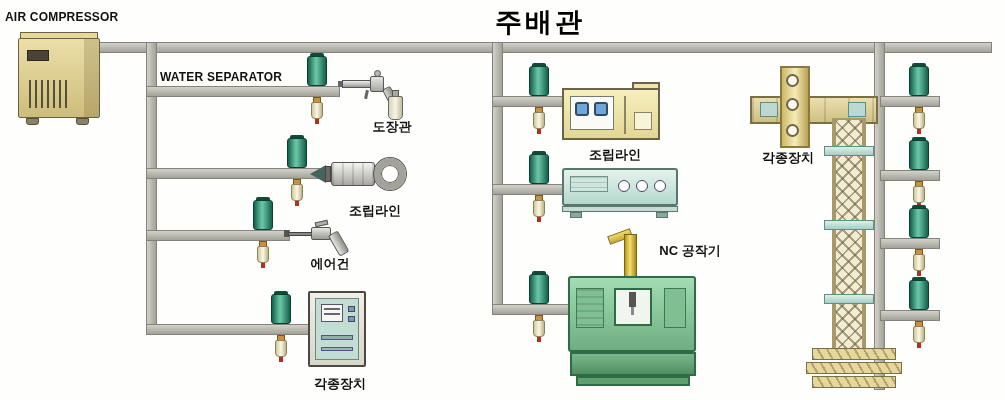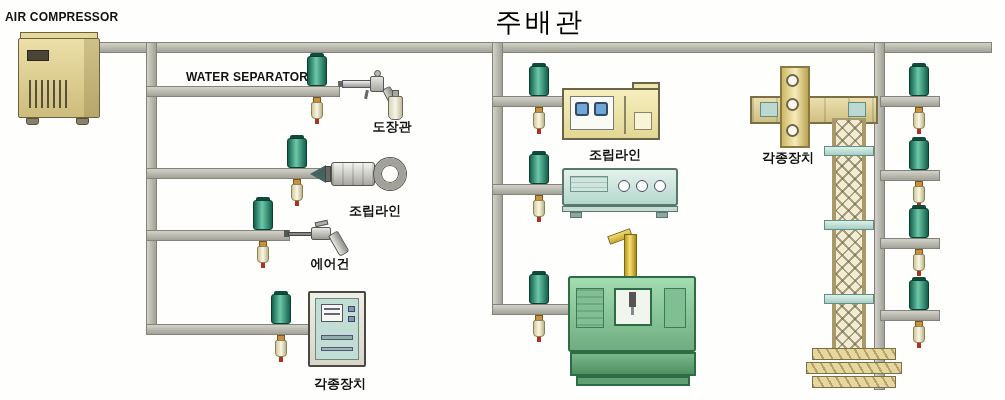--- a/index.html
+++ b/index.html
@@ -2,21 +2,21 @@
 <html><head>
 <meta charset="utf-8">
 <style>
   html,body{margin:0;padding:0;background:#fff}
   .stage{position:relative;width:1005px;height:400px;background:#fefefc;font-family:"Liberation Sans",sans-serif;overflow:hidden}
   .stage i{position:absolute;display:block;box-sizing:border-box}
 
   
   .lbl{position:absolute;font-size:13px;font-weight:600;color:#111;text-align:center}
   .lbl-en{position:absolute;font-size:12px;font-weight:700;color:#111;letter-spacing:.2px}
-  .title{position:absolute;left:440px;top:4px;width:200px;text-align:center;font-size:27px;font-weight:400;letter-spacing:3px;color:#000}
+  .title{position:absolute;left:440px;top:4px;width:200px;text-align:center;font-size:27px;font-weight:700;letter-spacing:3px;color:#000}
 
   
   .pipe{position:absolute;box-sizing:border-box;border:1px solid #83837a;background:linear-gradient(180deg,#d2d2ca,#a2a298)}
   .pipe-v{background:linear-gradient(90deg,#d2d2ca,#a2a298)}
 
   
   .sep{position:absolute;width:22px;height:70px}
   .sep-cap{left:4px;top:-3px;width:14px;height:5px;background:#0f4a3a;border-radius:2px}
   .sep-body{left:1px;top:0;width:20px;height:30px;background:linear-gradient(90deg,#14604c,#6cc9a8 45%,#14604c);border:1px solid #0b3f31;border-radius:3px}
   .sep-fit{left:7px;top:41px;width:8px;height:6px;background:#c89040;border:1px solid #7a5618}
@@ -108,21 +108,21 @@
   .asm-slat{left:824px;width:50px;height:10px;background:linear-gradient(180deg,#dcefe8,#a8cec4);border:1px solid #5d8f84}
   .asm-bar{height:12px;border:1px solid #7a7048;background:repeating-linear-gradient(60deg,rgba(120,100,50,.45) 0 2px,transparent 2px 8px),#e6d79c}
 </style>
 </head>
 <body>
 
 <div class="stage">
 
   <div class="title">주배관</div>
   <div class="lbl-en" style="left:5px;top:10px">AIR COMPRESSOR</div>
-  <div class="lbl-en" style="left:186px;top:70px">WATER SEPARATOR</div>
+  <div class="lbl-en" style="left:160px;top:70px">WATER SEPARATOR</div>
 
   <i class="pipe" style="left:96px;top:42px;width:896px;height:11px"></i>
   <i class="pipe pipe-v" style="left:146px;top:42px;width:11px;height:293px"></i>
   <i class="pipe" style="left:146px;top:86px;width:194px;height:11px"></i>
   <i class="pipe" style="left:146px;top:168px;width:174px;height:11px"></i>
   <i class="pipe" style="left:146px;top:230px;width:144px;height:11px"></i>
   <i class="pipe" style="left:146px;top:324px;width:168px;height:11px"></i>
   <i class="pipe pipe-v" style="left:492px;top:42px;width:11px;height:273px"></i>
   <i class="pipe" style="left:492px;top:96px;width:80px;height:11px"></i>
   <i class="pipe" style="left:492px;top:184px;width:80px;height:11px"></i>
@@ -305,15 +305,16 @@
       <i class="sep-fit"></i>
       <i class="sep-bowl"></i>
       <i class="sep-drain"></i>
     </div>
 
   <div class="lbl" style="left:354px;top:118px;width:76px">도장관</div>
   <div class="lbl" style="left:332px;top:202px;width:86px">조립라인</div>
   <div class="lbl" style="left:292px;top:255px;width:76px">에어건</div>
   <div class="lbl" style="left:302px;top:375px;width:76px">각종장치</div>
   <div class="lbl" style="left:572px;top:146px;width:86px">조립라인</div>
+  <div class="lbl" style="left:645px;top:242px;width:90px">NC 공작기</div>
   <div class="lbl" style="left:750px;top:149px;width:76px">각종장치</div>
 
 </div>
 
 </body></html>

